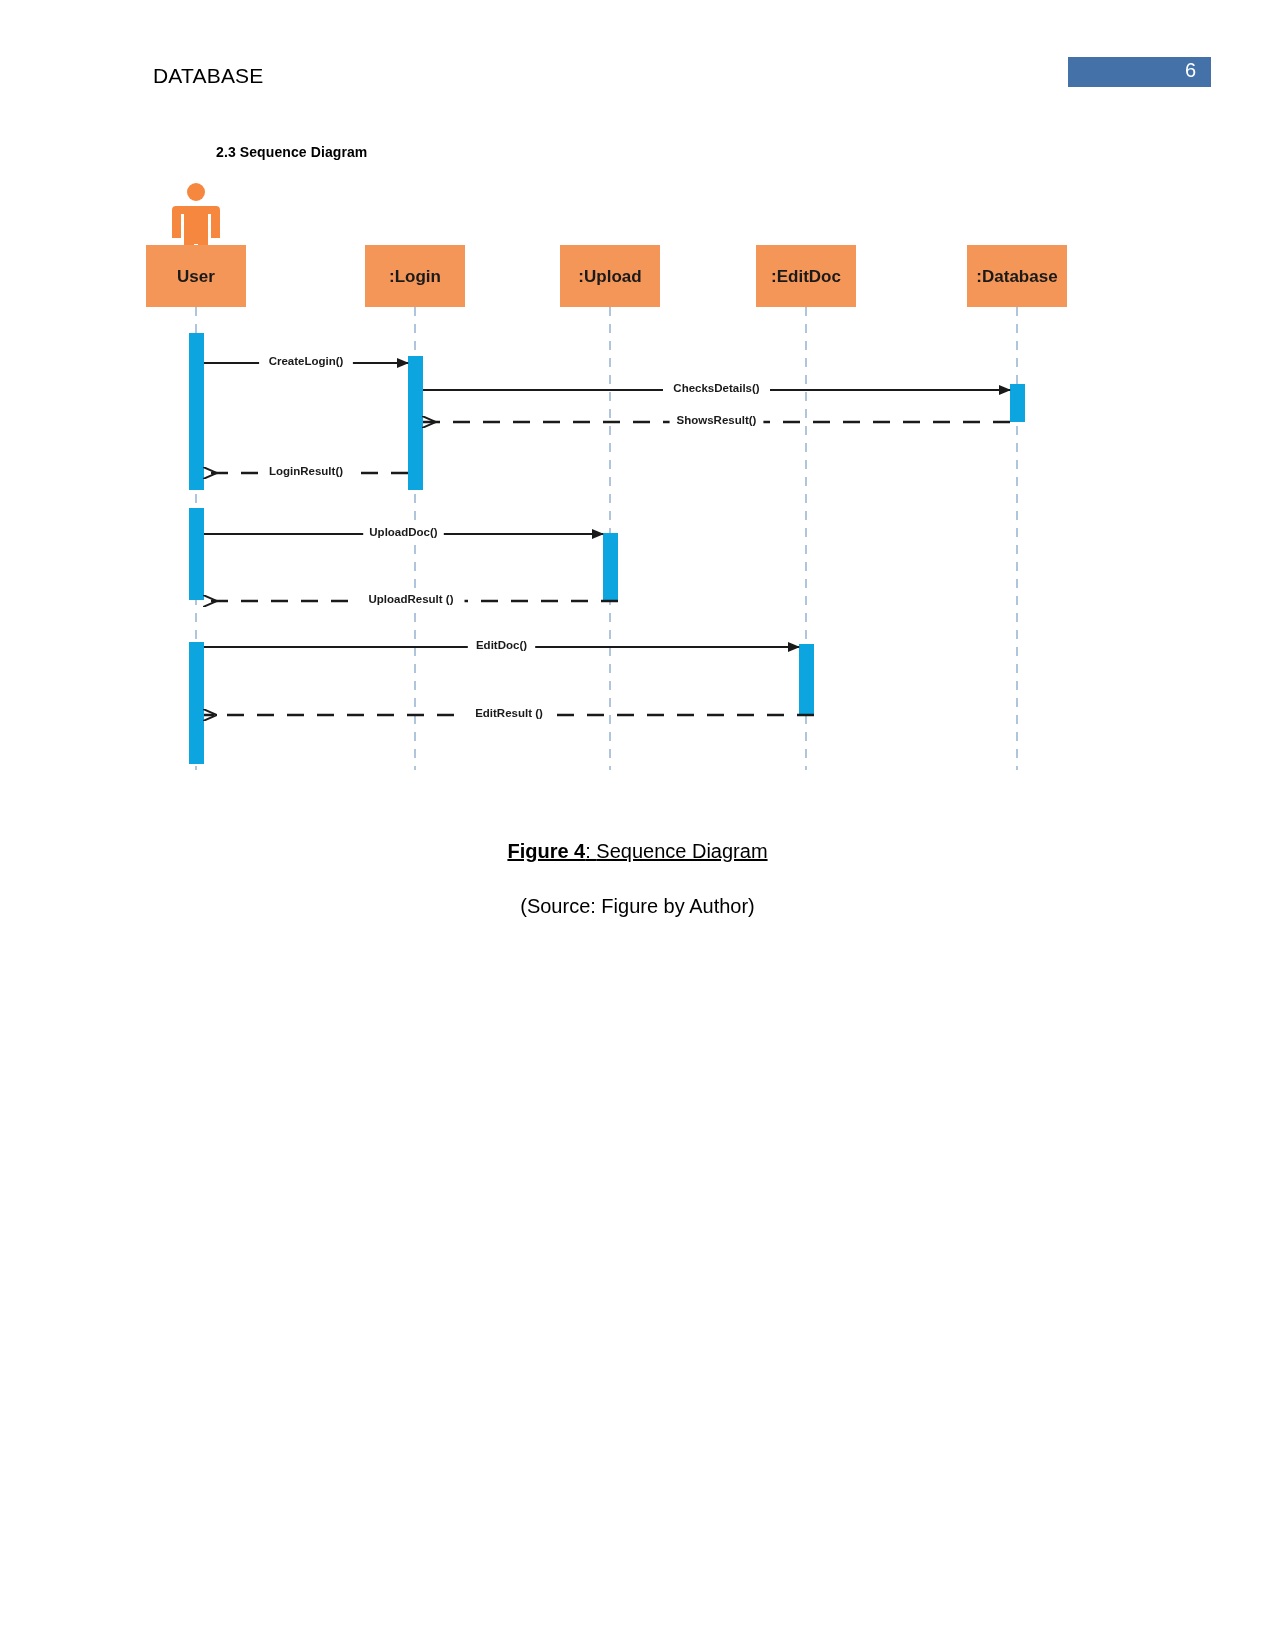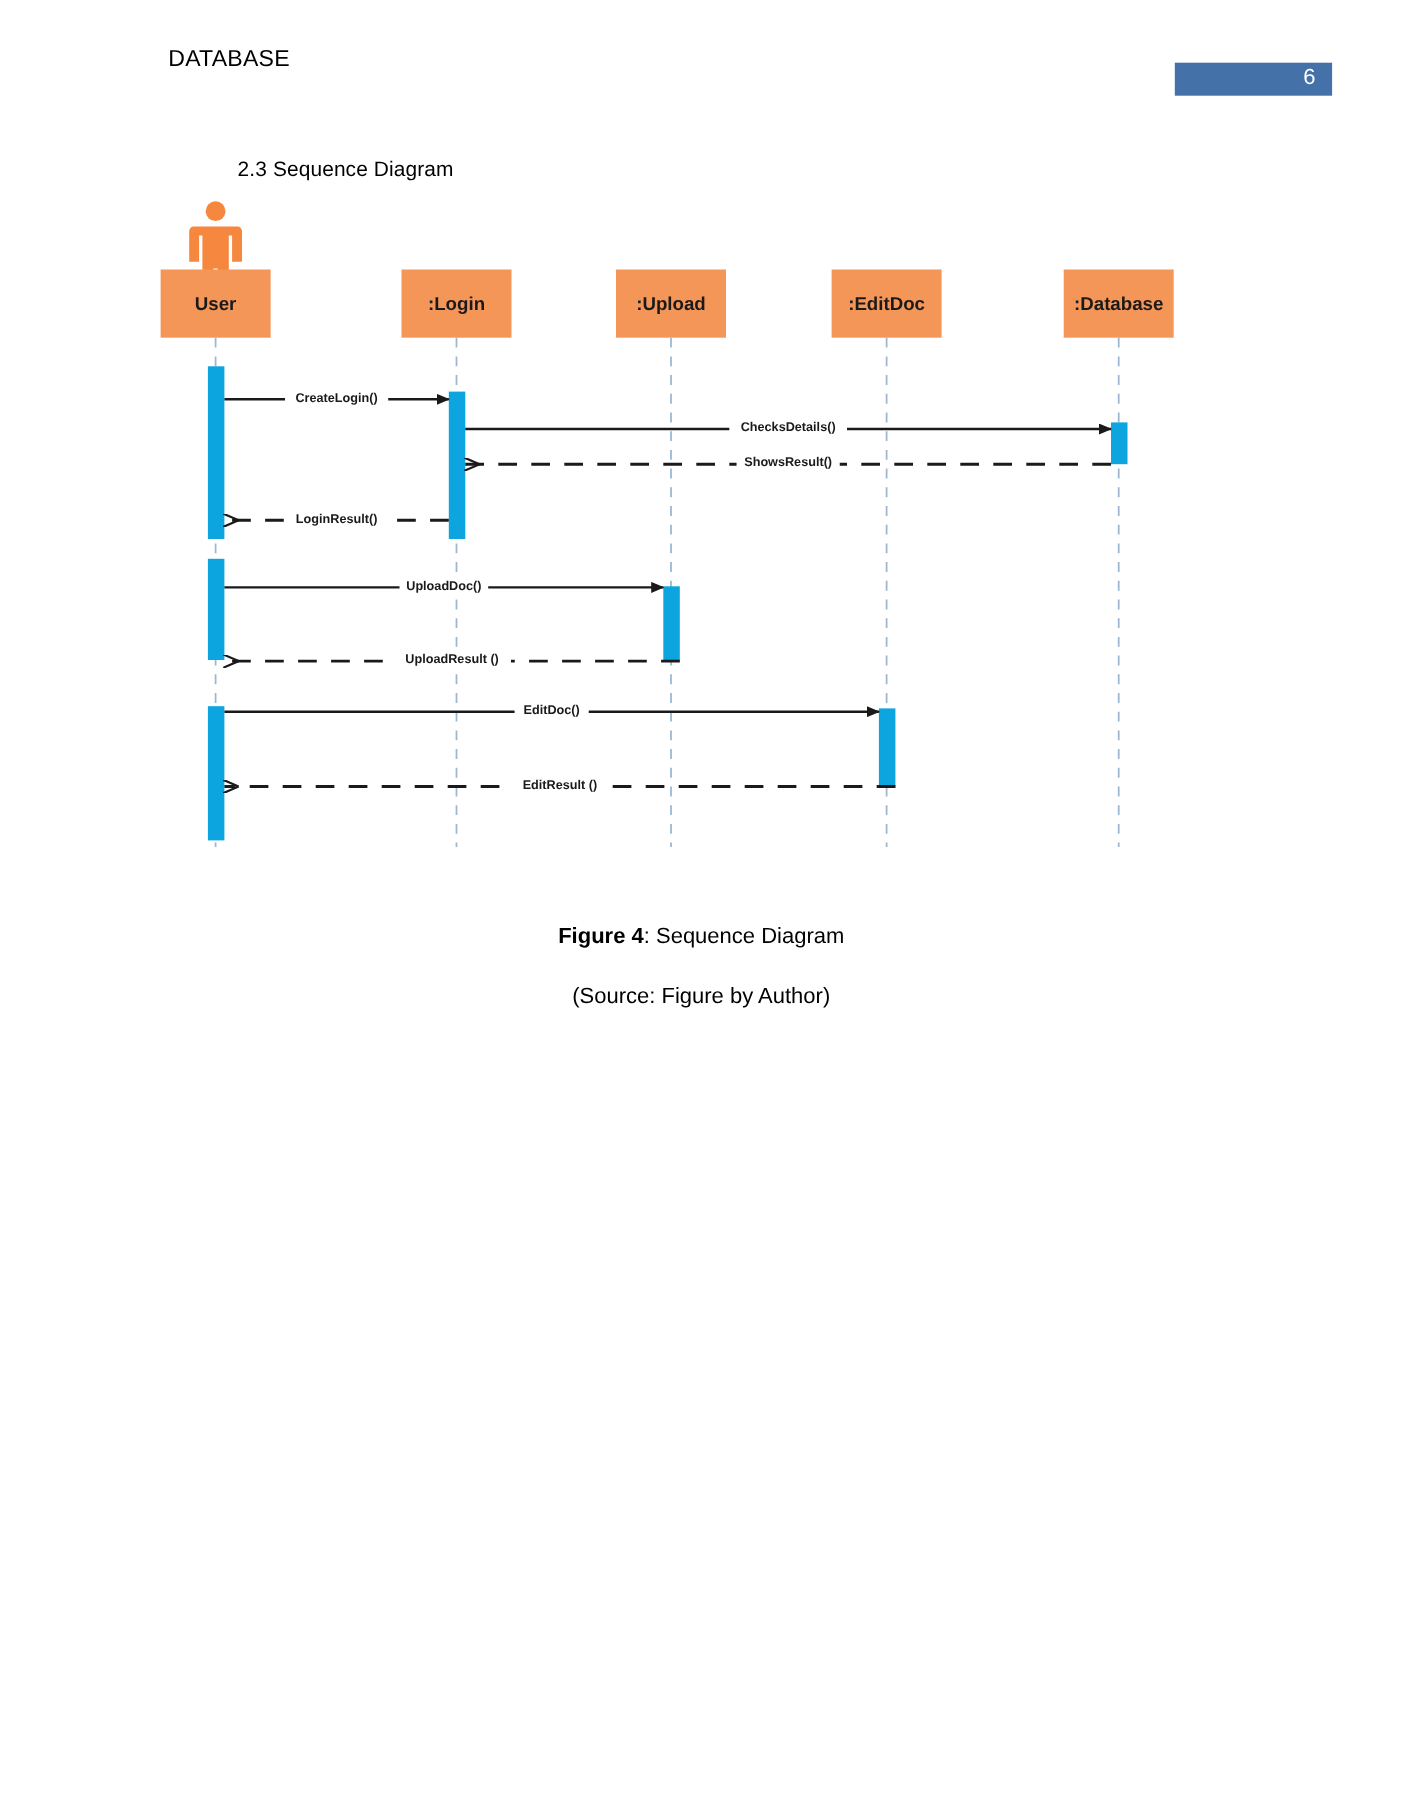--- a/index.html
+++ b/index.html
@@ -12,21 +12,21 @@
     height: 1651px;
     position: relative;
     font-family: "Liberation Sans", sans-serif;
     color: #000000;
     overflow: hidden;
   }
 
   
   #doc-header {
     position: absolute;
-    top: 42px;
+    top: 64px;
     left: 0;
     width: 1275px;
     height: 40px;
   }
   #header-title {
     position: absolute;
     left: 153px;
     top: 0px;
     font-size: 21px;
     letter-spacing: 0.2px;
@@ -47,22 +47,22 @@
     top: 2px;
     font-size: 20px;
     color: #ffffff;
   }
 
   
   #section-heading {
     position: absolute;
     left: 216px;
     top: 144px;
-    font-size: 19px;
-    font-weight: normal;
+    font-size: 14px;
+    font-weight: bold;
     letter-spacing: 0.1px;
     white-space: nowrap;
   }
 
   
   #diagram {
     position: absolute;
     left: 0px;
     top: 170px;
     width: 1135px;
@@ -73,21 +73,21 @@
   }
 
   
   .caption {
     position: absolute;
     width: 1275px;
     text-align: center;
     font-size: 20px;
     white-space: nowrap;
   }
-  #figure-caption { top: 840px; left: 0; }
+  #figure-caption { top: 840px; left: 0; text-decoration: underline; }
   #figure-caption .fig-label { font-weight: bold; }
   #source-caption { top: 895px; left: 0; }
 </style>
 </head>
 <body>
 
 <div id="doc-header">
   <div id="header-title">DATABASE</div>
 </div>
 

